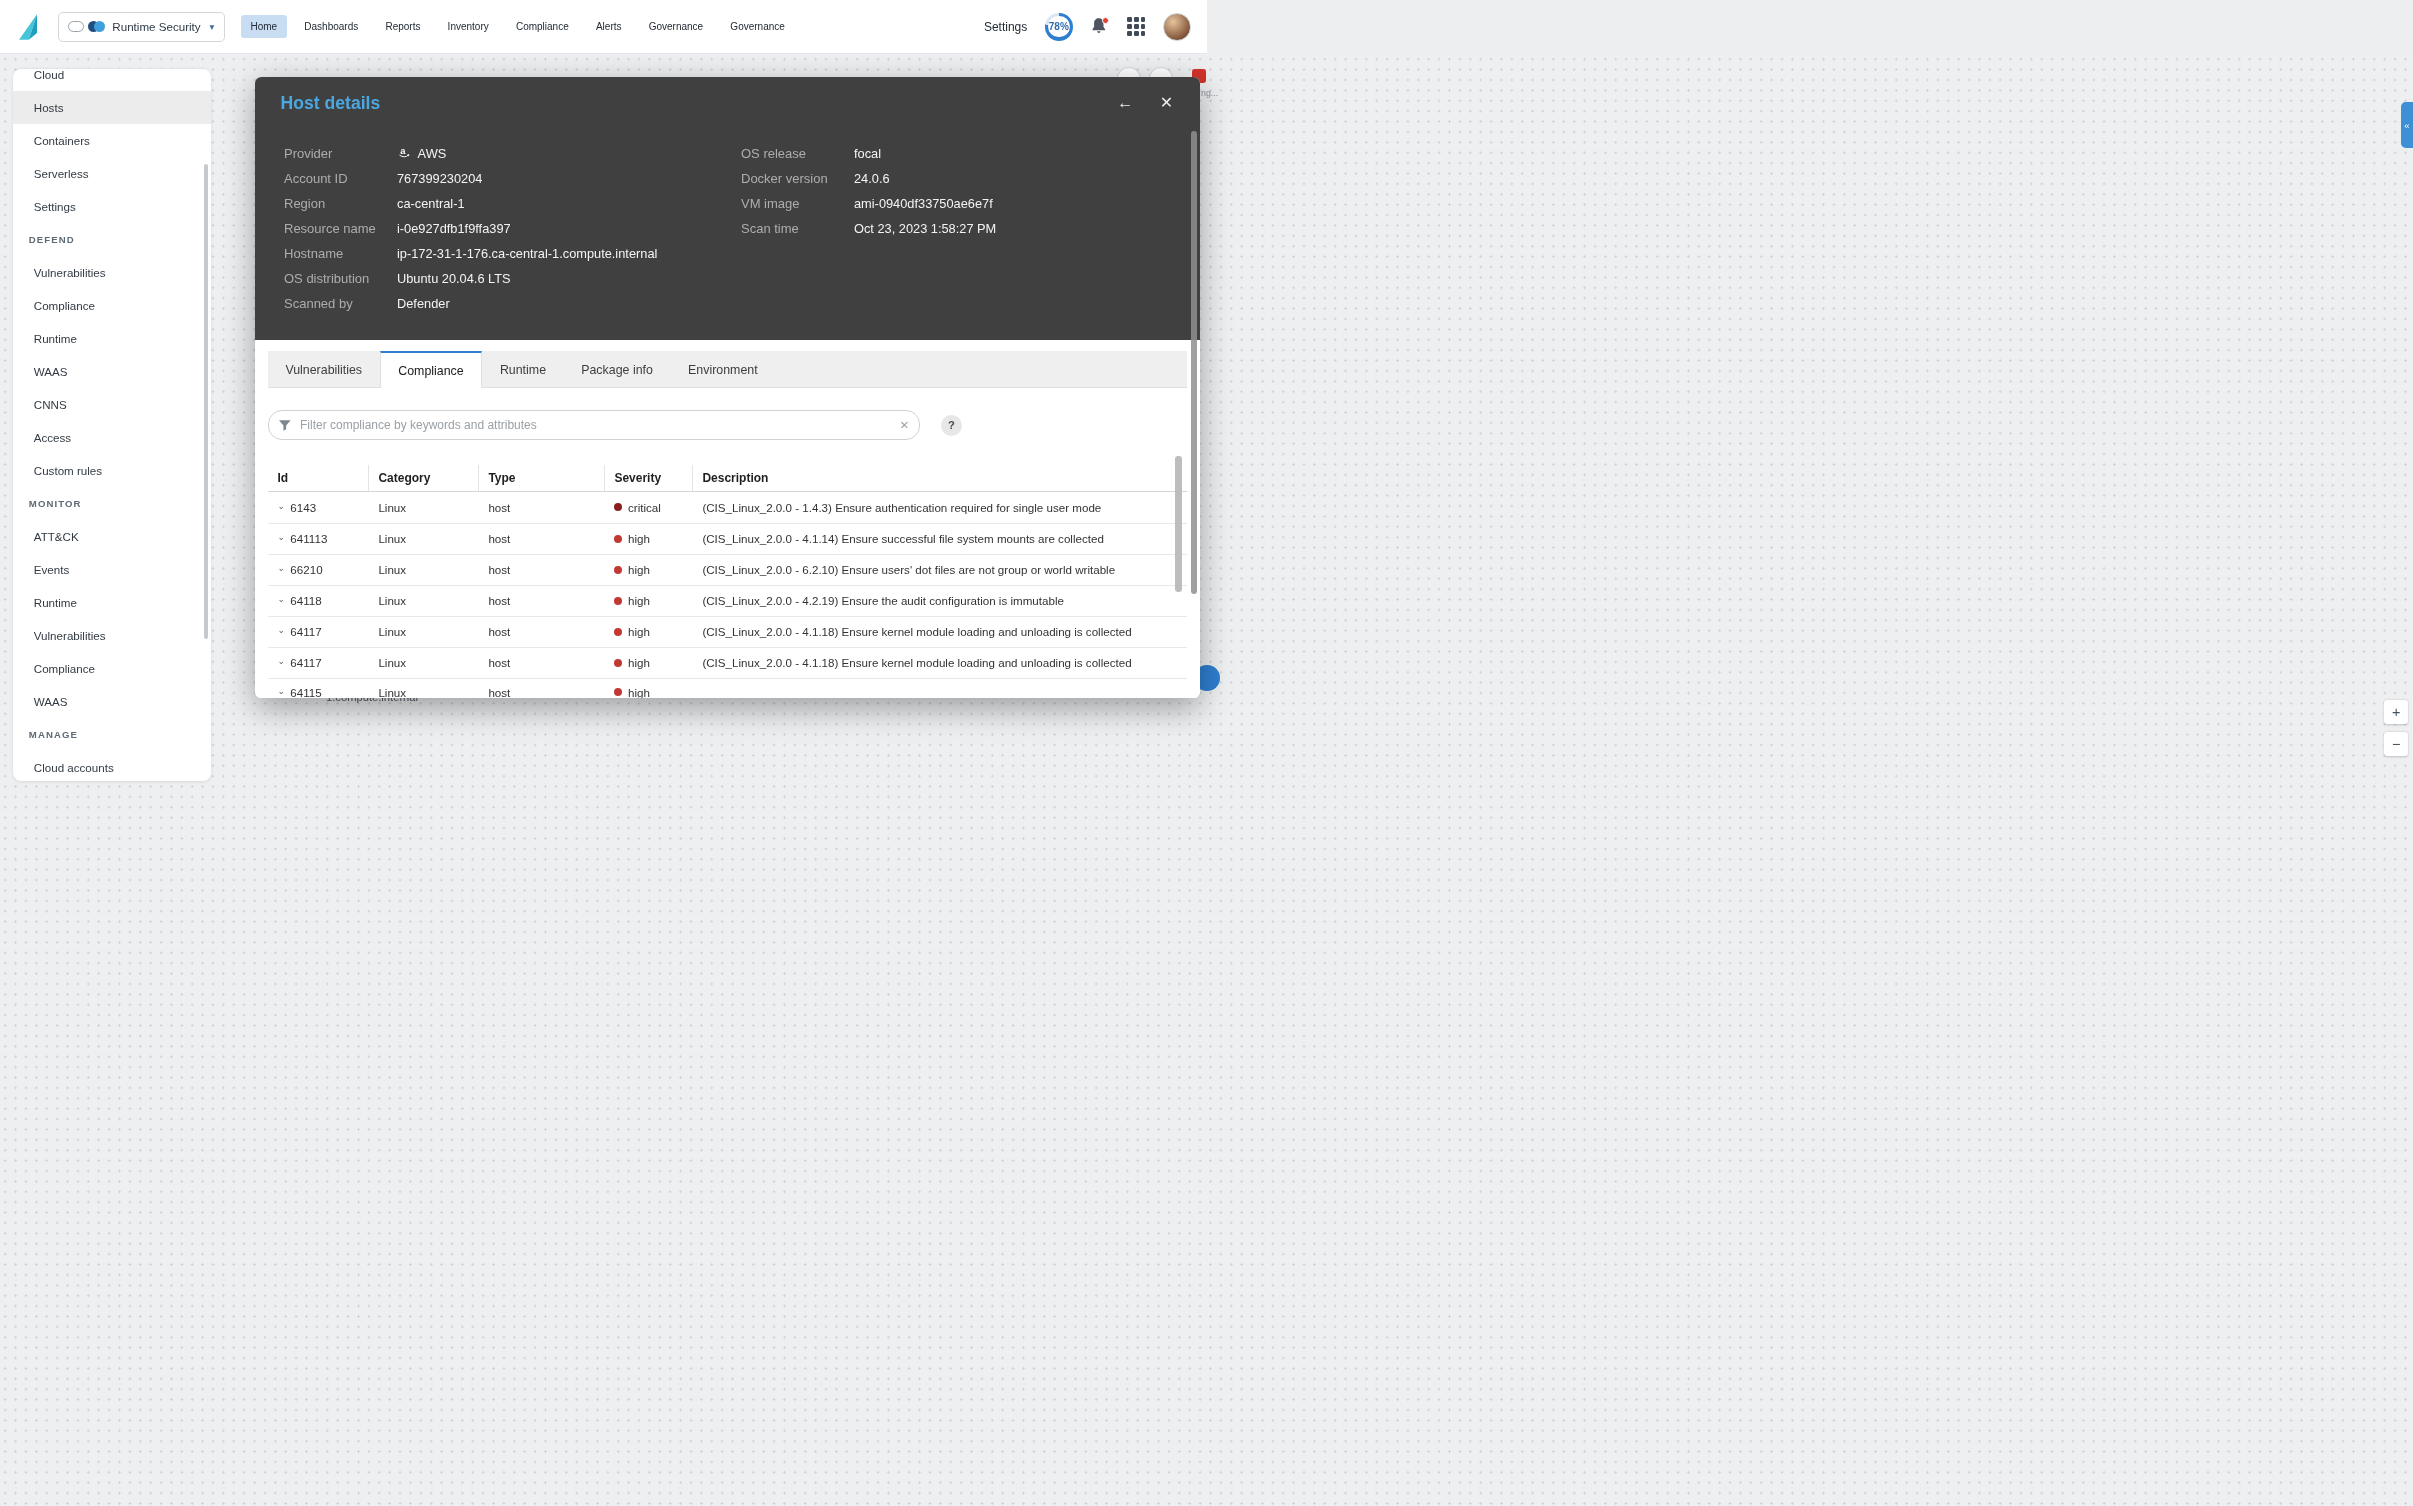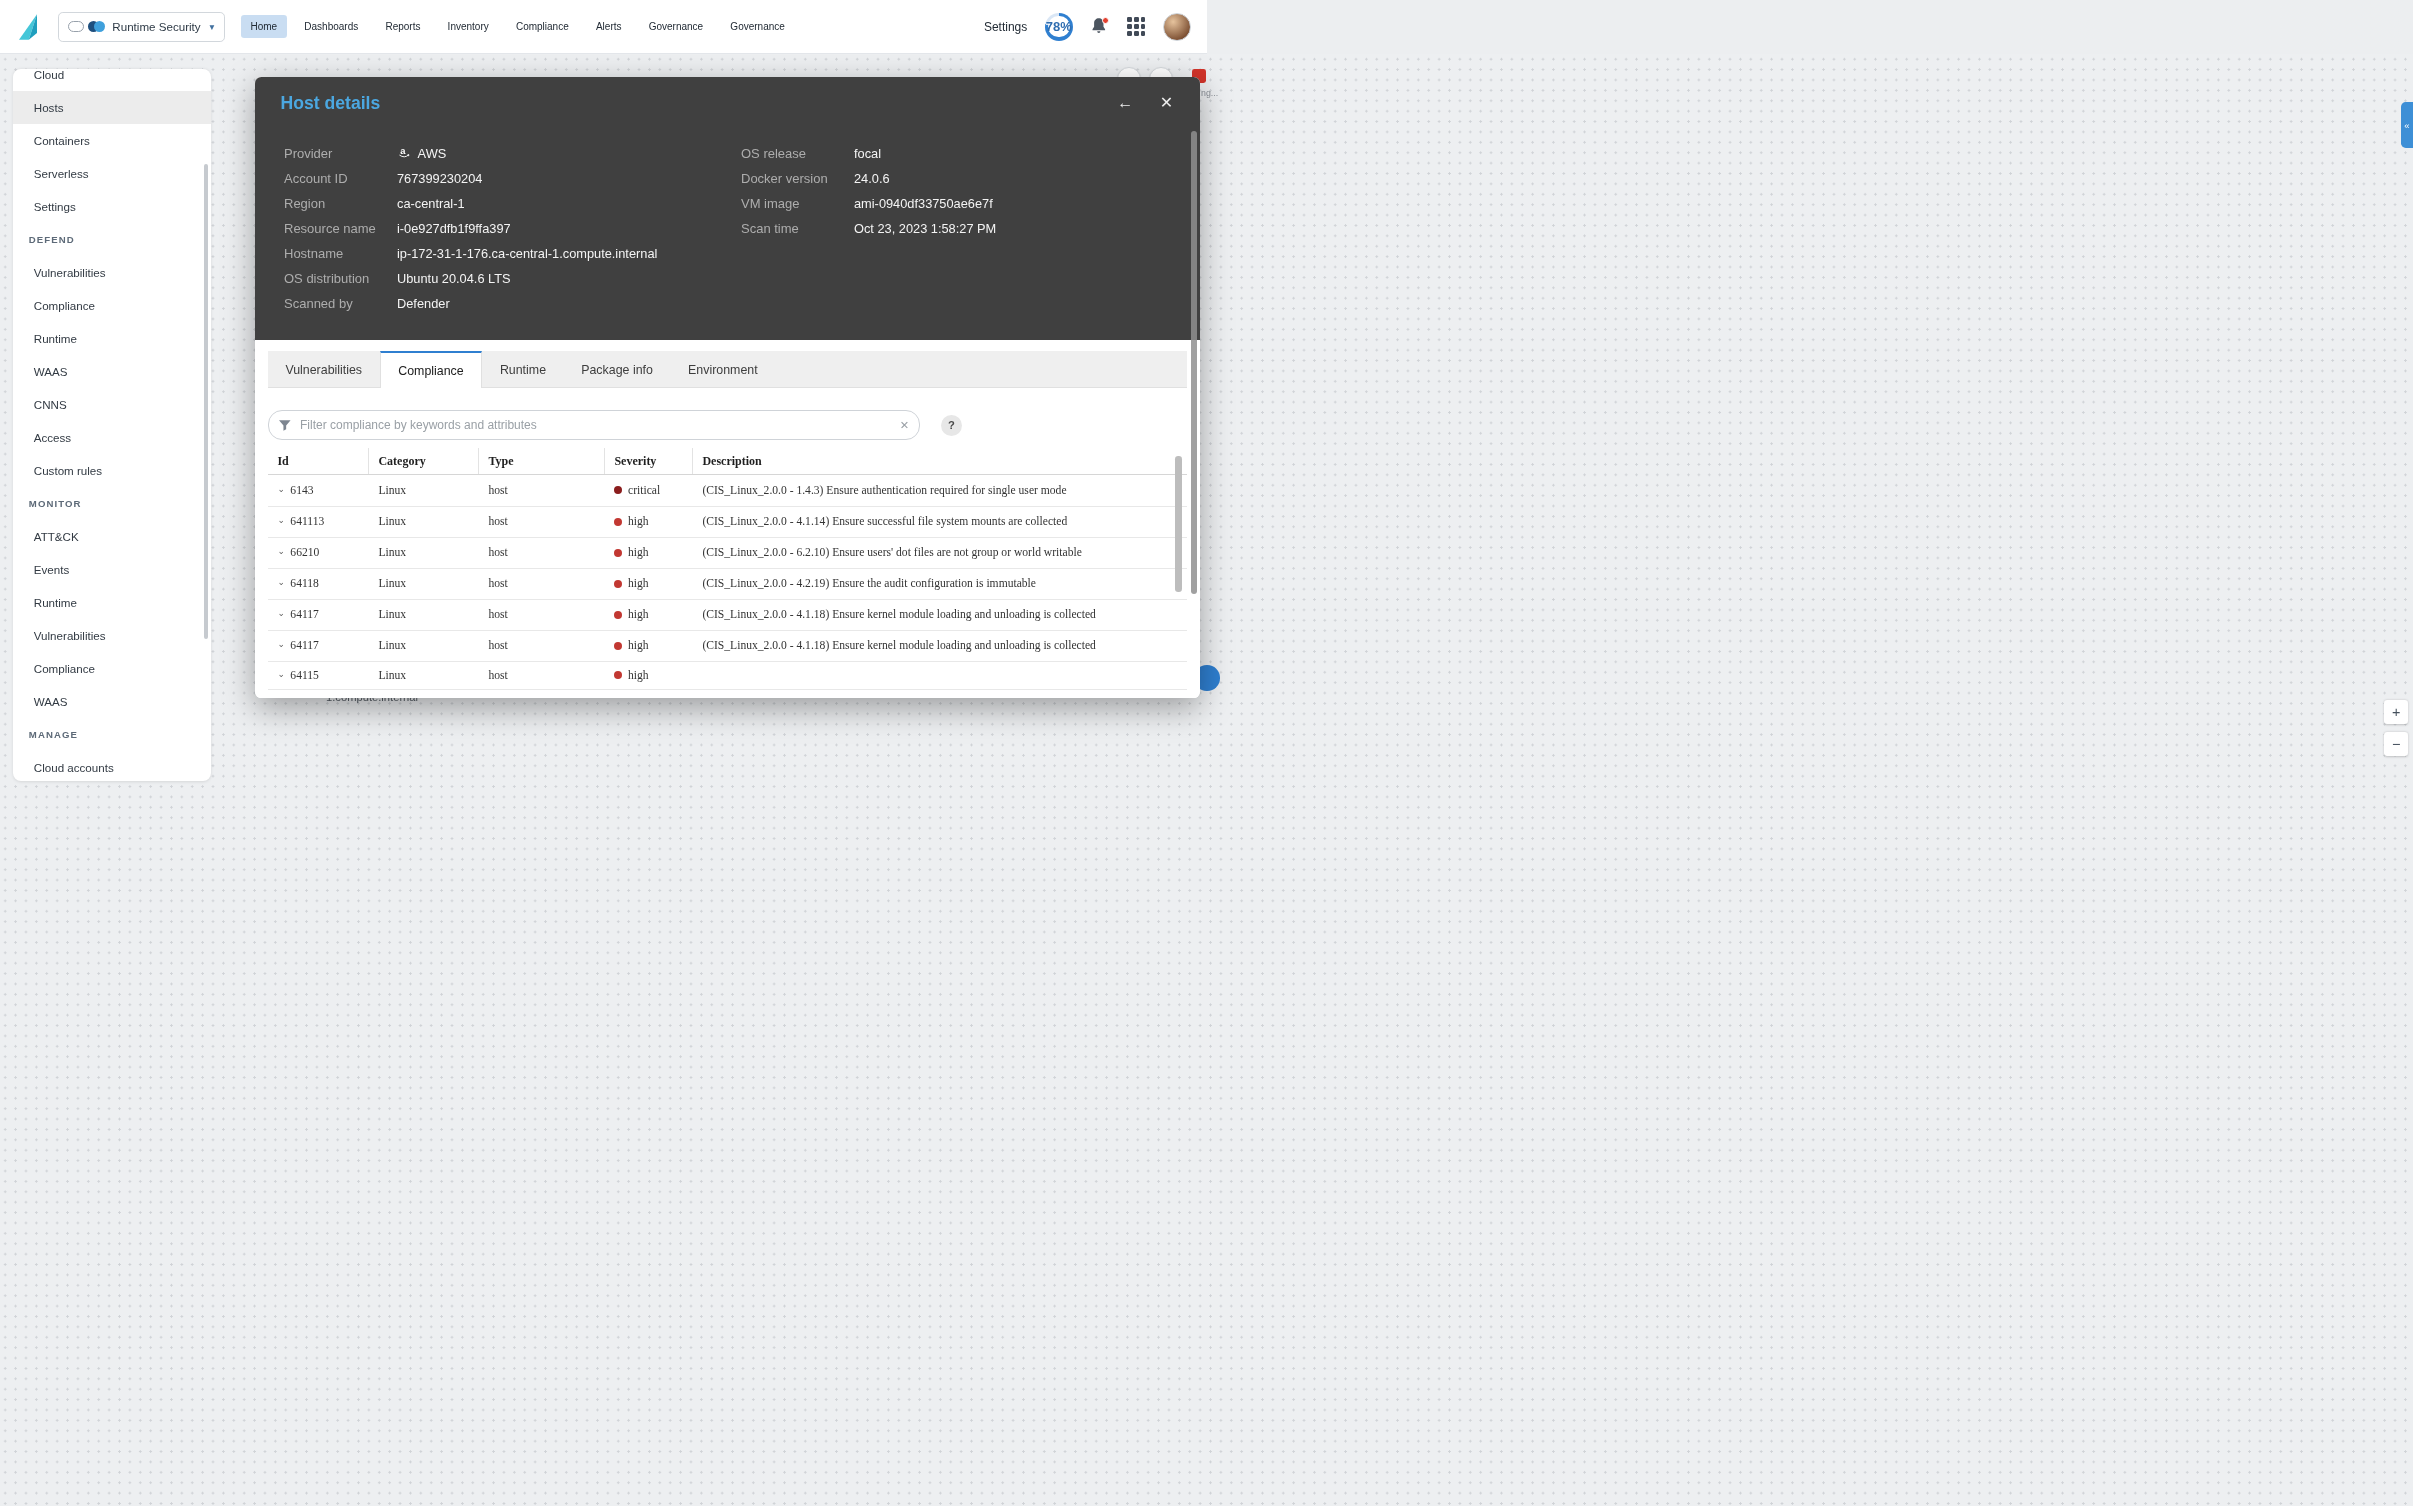--- a/index.html
+++ b/index.html
@@ -21,21 +21,21 @@
   .sel-chev { color:#41709f; font-size:9.6px; margin-left:1.6px; }
   .nav-items { display:flex; align-items:center; gap:8px; margin-left:16px; }
   .nav-item { font-size:10px; color:#222b35; padding:5.6px 9.6px; border-radius:3.2px; cursor:pointer; white-space:nowrap; }
   .nav-item.active { background:#c9ddf2; }
   .nav-right { margin-left:auto; display:flex; align-items:center; gap:17.6px; }
   .settings-link { font-size:12px; color:#222b35; cursor:pointer; }
   .ring { width:28px; height:28px; border-radius:50%;
           background:conic-gradient(#2f7fd0 0 281deg,#d9e6f5 281deg 360deg);
           display:flex; align-items:center; justify-content:center; cursor:pointer; }
   .ring-inner { width:21.5px; height:21.5px; border-radius:50%; background:#fff; display:flex;
-                align-items:center; justify-content:center; font-size:13px; font-weight:700; color:#2f6db0; }
+                align-items:center; justify-content:center; font-size:10px; font-weight:700; color:#2f6db0; }
   .bell-wrap { position:relative; width:19px; height:21px; cursor:pointer; }
   .notif-dot { position:absolute; right:0; top:0.8px; width:7.2px; height:7.2px; border-radius:50%;
                background:#e3402f; border:1.2px solid #fff; }
   .apps-icon { display:grid; grid-template-columns:repeat(3,4.8px); grid-gap:2px; cursor:pointer; }
   .apps-icon span { width:4.8px; height:4.8px; background:#414a57; border-radius:1.2px; }
   .avatar { width:28px; height:28px; border-radius:50%; cursor:pointer;
             background:radial-gradient(circle at 35% 30%, #e6c39d, #7c4f32 75%); border:0.8px solid #cdd2d8; }
 
   
   .map-bg { position:absolute; left:0; top:54px; right:0; bottom:0; background-color:#edeff1;
@@ -93,21 +93,21 @@
 
   .filter-row { margin-top:22.3px; display:flex; align-items:center; gap:21px; }
   .filter-box { width:652px; height:30px; border:0.8px solid #cfd3d8; border-radius:14px; display:flex;
                 align-items:center; padding:0 9.6px; gap:8px; background:#fff; }
   .filter-input { flex:1; border:none; outline:none; font-size:12px; color:#333; font-family:inherit; background:transparent; }
   .filter-input::placeholder { color:#9aa0a6; }
   .clear-x { color:#9aa0a6; font-size:11.2px; cursor:pointer; }
   .help-btn { width:21px; height:21px; border-radius:50%; background:#e7e7e7; color:#4a4a4a; font-size:11.2px;
               font-weight:700; display:flex; align-items:center; justify-content:center; cursor:pointer; }
 
-  .table { margin-top:8px;font-family:Liberation Serif, serif; }
+  .table { margin-top:25px; }
   .thead { display:flex; height:27px; border-bottom:0.8px solid #d6d6d6; }
   .th { display:flex; align-items:center; font-size:12px; font-weight:700; color:#1f1f1f;
         padding-left:9.6px; border-right:0.8px solid #e3e3e3; }
   .th:last-child { border-right:none; }
   .tr { display:flex; border-bottom:0.8px solid #e8e8e8; align-items:center; cursor:pointer; }
   .td { font-size:11.6px; color:#333; padding:7.2px 9.6px; }
   .c-id { width:101px; } .c-cat { width:110px; } .c-type { width:126px; } .c-sev { width:88px; }
   .c-desc { flex:1; padding-right:19px; line-height:1.35; }
   .id-cell { display:flex; align-items:center; gap:5.6px; }
   .caret { color:#5a5a5a; font-size:8.8px; cursor:pointer; line-height:1; transform:translateY(-0.8px); }

